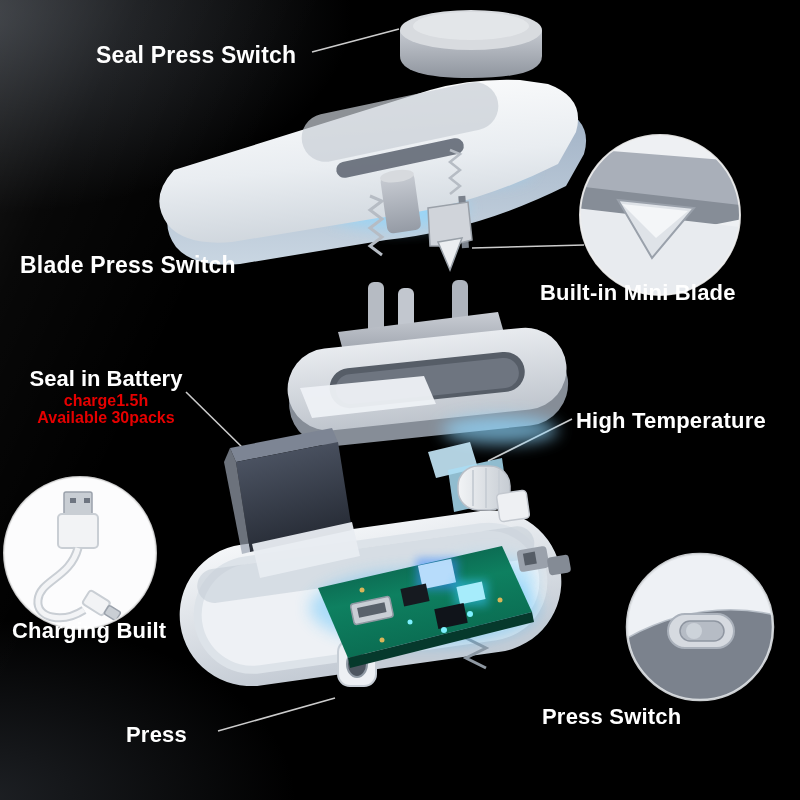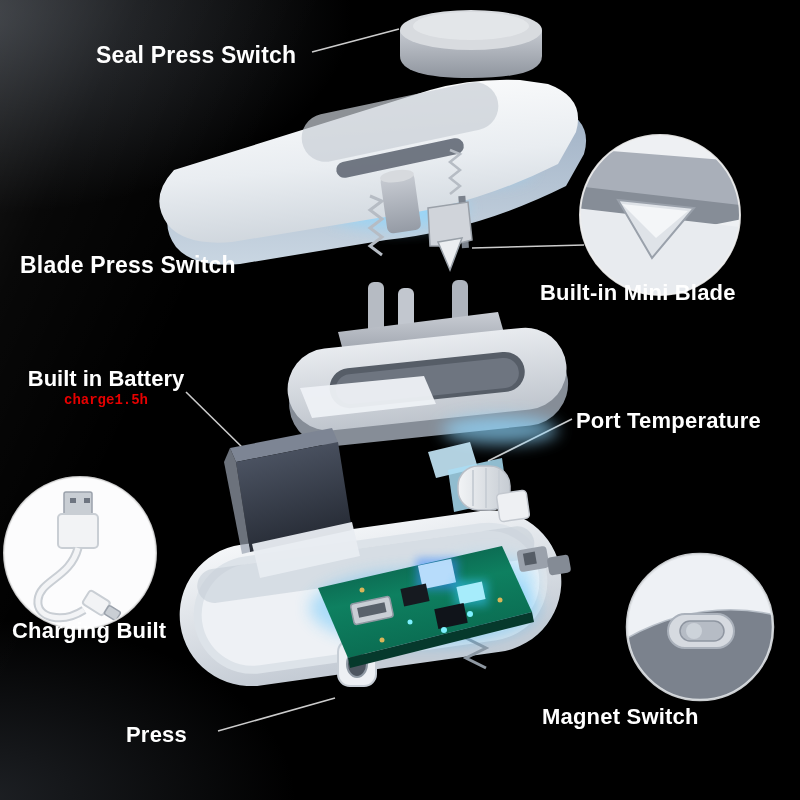--- a/index.html
+++ b/index.html
@@ -13,21 +13,21 @@
     font-family:"Liberation Sans", sans-serif;
   }
   .illustration{position:absolute;left:0;top:0;}
   .label{
     position:absolute;color:var(--label-text,#fff);font-weight:bold;
     font-size:22px;letter-spacing:0.2px;white-space:nowrap;
   }
   .label.big{font-size:23px;}
   .battery-block{position:absolute;left:6px;top:366px;width:200px;text-align:center;}
   .battery-block .title{color:var(--label-text,#fff);font-weight:bold;font-size:22px;white-space:nowrap;}
-  .battery-block .note{color:var(--battery-note,#e60000);font-weight:bold;font-size:14px;line-height:17px;white-space:nowrap;font-family:Liberation Mono, monospace;}
+  .battery-block .note{color:var(--battery-note,#e60000);font-weight:bold;font-size:16px;line-height:17px;white-space:nowrap;}
 </style>
 </head>
 <body>
 
 <div class="stage">
 
   <svg class="illustration" width="800" height="800" viewBox="0 0 800 800">
     <defs>
       <linearGradient id="gCap" x1="0" y1="0" x2="0" y2="1">
         <stop offset="0" stop-color="#c6cad1"></stop>
@@ -242,25 +242,26 @@
     </g>
   </svg>
 
   <div class="label big" style="left:96px;top:42px;">Seal Press Switch</div>
 
   <div class="label big" style="left:20px;top:252px;">Blade Press Switch</div>
 
   <div class="label" style="left:540px;top:280px;">Built-in Mini Blade</div>
 
   <div class="battery-block">
-    <div class="title">Built in Battery</div>
+    <div class="title">Seal in Battery</div>
     <div class="note">charge1.5h</div>
+    <div class="note">Available 30packs</div>
   </div>
 
-  <div class="label" style="left:576px;top:408px;">Port Temperature</div>
+  <div class="label" style="left:576px;top:408px;">High Temperature</div>
 
   <div class="label" style="left:12px;top:618px;">Charging Built</div>
 
   <div class="label" style="left:126px;top:722px;">Press</div>
 
-  <div class="label" style="left:542px;top:704px;">Magnet Switch</div>
+  <div class="label" style="left:542px;top:704px;">Press Switch</div>
 
 </div>
 
 </body></html>

